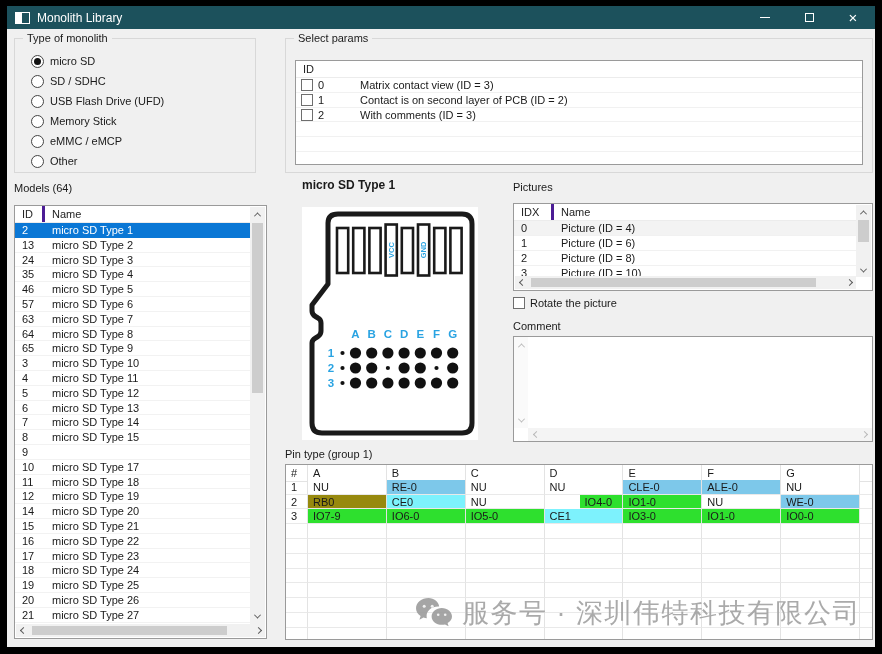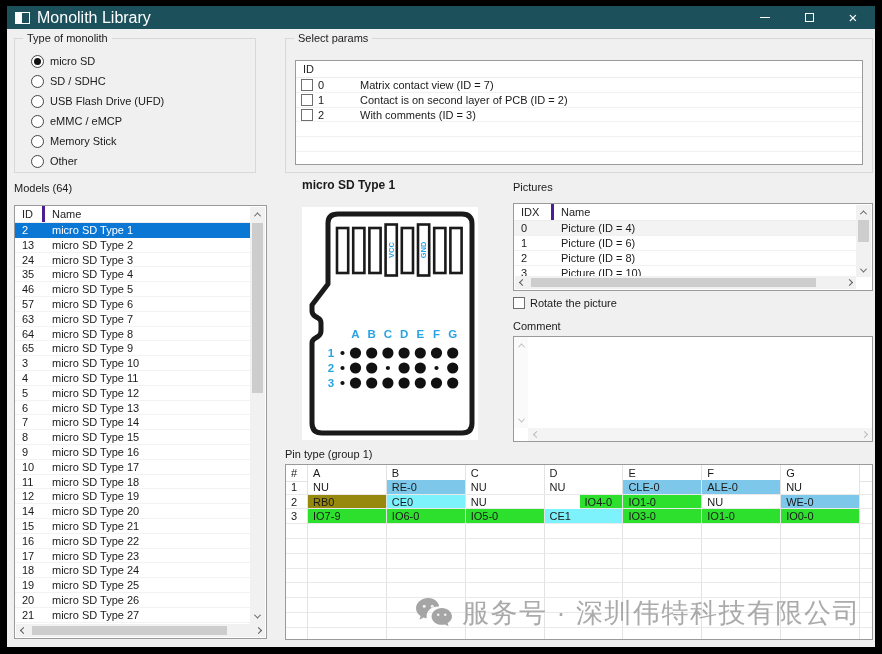--- a/index.html
+++ b/index.html
@@ -3,21 +3,21 @@
 <meta charset="utf-8">
 <style>
   * { margin:0; padding:0; box-sizing:border-box; }
   html,body { width:882px; height:654px; }
   body { background:#000; font-family:"Liberation Sans", sans-serif; font-size:11px; color:#1a1a1a; position:relative; overflow:hidden; }
 
   .window { position:absolute; left:7px; top:6px; width:868px; height:641px; background:#f0f0f0; }
   .titlebar { position:absolute; left:0; top:0; right:0; height:23px; background:#1c515c; display:flex; align-items:center; }
   .app-icon { width:15px; height:12px; border:1px solid #fff; margin-left:8px; position:relative; background:#1c515c; }
   .app-icon::after { content:''; position:absolute; left:0; top:0; width:6px; height:10px; background:#fff; }
-  .title-text { color:#fff; font-size:16px; margin-left:7px; }
+  .title-text { color:#fff; font-size:12px; margin-left:7px; }
   .win-btns { margin-left:auto; display:flex; height:100%; }
   .win-btn { width:44px; height:100%; display:flex; align-items:center; justify-content:center; color:#fff; }
   .min-glyph { width:10px; height:1px; background:#fff; }
   .max-glyph { width:9px; height:9px; border:1px solid #fff; }
   .close-glyph { font-size:15px; line-height:1; }
 
   .content { position:absolute; left:0; top:23px; right:0; bottom:0; background:#f0f0f0; }
 
   .group { position:absolute; border:1px solid #d8d8d8; }
   .group-label { position:absolute; top:-7px; left:8px; background:#f0f0f0; padding:0 4px; }
@@ -109,25 +109,25 @@
           <div class="radio-row">
             <div class="radio"></div>
             <div>SD / SDHC</div>
           </div>
           <div class="radio-row">
             <div class="radio"></div>
             <div>USB Flash Drive (UFD)</div>
           </div>
           <div class="radio-row">
             <div class="radio"></div>
-            <div>eMMC / eMCP</div>
+            <div>Memory Stick</div>
           </div>
           <div class="radio-row">
             <div class="radio"></div>
-            <div>Memory Stick</div>
+            <div>eMMC / eMCP</div>
           </div>
           <div class="radio-row">
             <div class="radio"></div>
             <div>Other</div>
           </div>
         </div>
     </div>
 
     <div class="group" style="left:278px; top:9px; width:588px; height:135px;">
       <span class="group-label">Select params</span>
@@ -135,21 +135,21 @@
     <div class="lv" style="left:288px; top:31px; width:568px; height:105px;">
       <div class="lv-header" style="grid-template-columns:56px 1fr; width:100%;">
         <div>ID</div>
       </div>
       <div style="position:absolute; top:17px; left:0; right:0; bottom:0; overflow:hidden;">
           <div class="p-row">
             <div class="p-id">
               <div class="checkbox"></div>
               <div>0</div>
             </div>
-            <div class="p-val">Matrix contact view (ID = 7)</div>
+            <div class="p-val">Matrix contact view (ID = 3)</div>
           </div>
           <div class="p-row">
             <div class="p-id">
               <div class="checkbox"></div>
               <div>1</div>
             </div>
             <div class="p-val">Contact is on second layer of PCB (ID = 2)</div>
           </div>
           <div class="p-row">
             <div class="p-id">
@@ -226,21 +226,20 @@
           <div class="m-row">
             <div>7</div>
             <div>micro SD Type 14</div>
           </div>
           <div class="m-row">
             <div>8</div>
             <div>micro SD Type 15</div>
           </div>
           <div class="m-row">
             <div>9</div>
-            <div>micro SD Type 16</div>
           </div>
           <div class="m-row">
             <div>10</div>
             <div>micro SD Type 17</div>
           </div>
           <div class="m-row">
             <div>11</div>
             <div>micro SD Type 18</div>
           </div>
           <div class="m-row">

